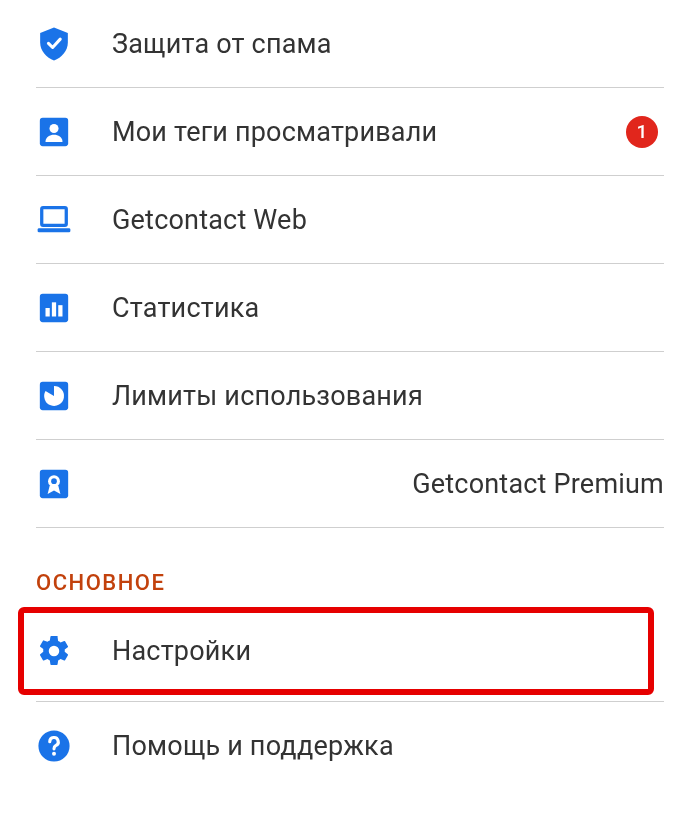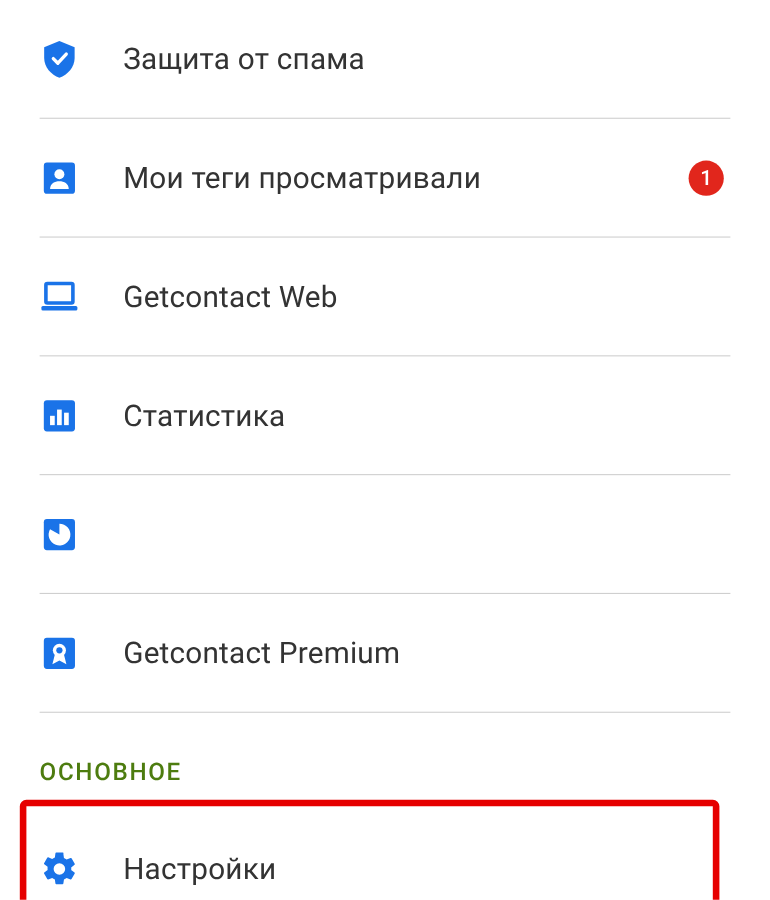--- a/index.html
+++ b/index.html
@@ -16,21 +16,21 @@
     width: 700px;
     height: 818px;
     padding: 0;
   }
   .list {
     padding: 0 36px;
   }
   .row {
     display: flex;
     align-items: center;
-    height: 108px;
+    height: 88px;
     border-bottom: 1px solid #cfcfcf;
     position: relative;
   }
   .row:last-of-section { border-bottom: none; }
   .row.no-border { border-bottom: none; }
   .icon-box {
     width: 36px;
     height: 36px;
     display: flex;
     align-items: center;
@@ -58,36 +58,35 @@
     display: flex;
     align-items: center;
     justify-content: center;
     margin-right: 6px;
   }
   .section-gap { height: 22px; }
   .section-title {
     font-size: 22px;
     font-weight: 500;
     letter-spacing: 1.5px;
-    color: #4d7c0f;
+    color: #c2410c;
     padding: 20px 0 10px 0;
   }
   .highlighted-wrapper {
     border: 6px solid #e60000;
     border-radius: 6px;
     margin-left: -18px;
     margin-right: 10px;
     padding: 0 12px;
     margin-top: 2px;
     margin-bottom: 6px;
   }
   .highlighted-wrapper .row {
     height: 76px;
     border-bottom: none;
-    margin-top: 19px;
   }
 </style>
 </head>
 <body>
 
 <div class="screen">
 
   <div class="list">
 
     <div class="row">
@@ -135,23 +134,24 @@
       <span class="label">Статистика</span>
     </div>
 
     <div class="row">
       <span class="icon-box">
         <svg width="34" height="34" viewBox="0 0 24 24">
           <rect x="2" y="2" width="20" height="20" rx="2" fill="#1a73e8"></rect>
           <path d="M12 12 L12 5 A7 7 0 1 1 6 8.5 Z" fill="#fff"></path>
         </svg>
       </span>
+      <span class="label">Лимиты использования</span>
     </div>
 
-    <div class="row no-border" style="border-bottom:1px solid #cfcfcf;">
+    <div class="row no-border" style="border-bottom:1px solid #cfcfcf;text-align:right;">
       <span class="icon-box">
         <svg width="34" height="34" viewBox="0 0 24 24">
           <rect x="2" y="2" width="20" height="20" rx="2" fill="#1a73e8"></rect>
           <circle cx="12" cy="10" r="4.2" fill="#fff"></circle>
           <path d="M9 13 L7.5 19 L12 16.5 L16.5 19 L15 13" fill="#fff"></path>
           <circle cx="12" cy="10" r="2" fill="#1a73e8"></circle>
         </svg>
       </span>
       <span class="label">Getcontact Premium</span>
     </div>

